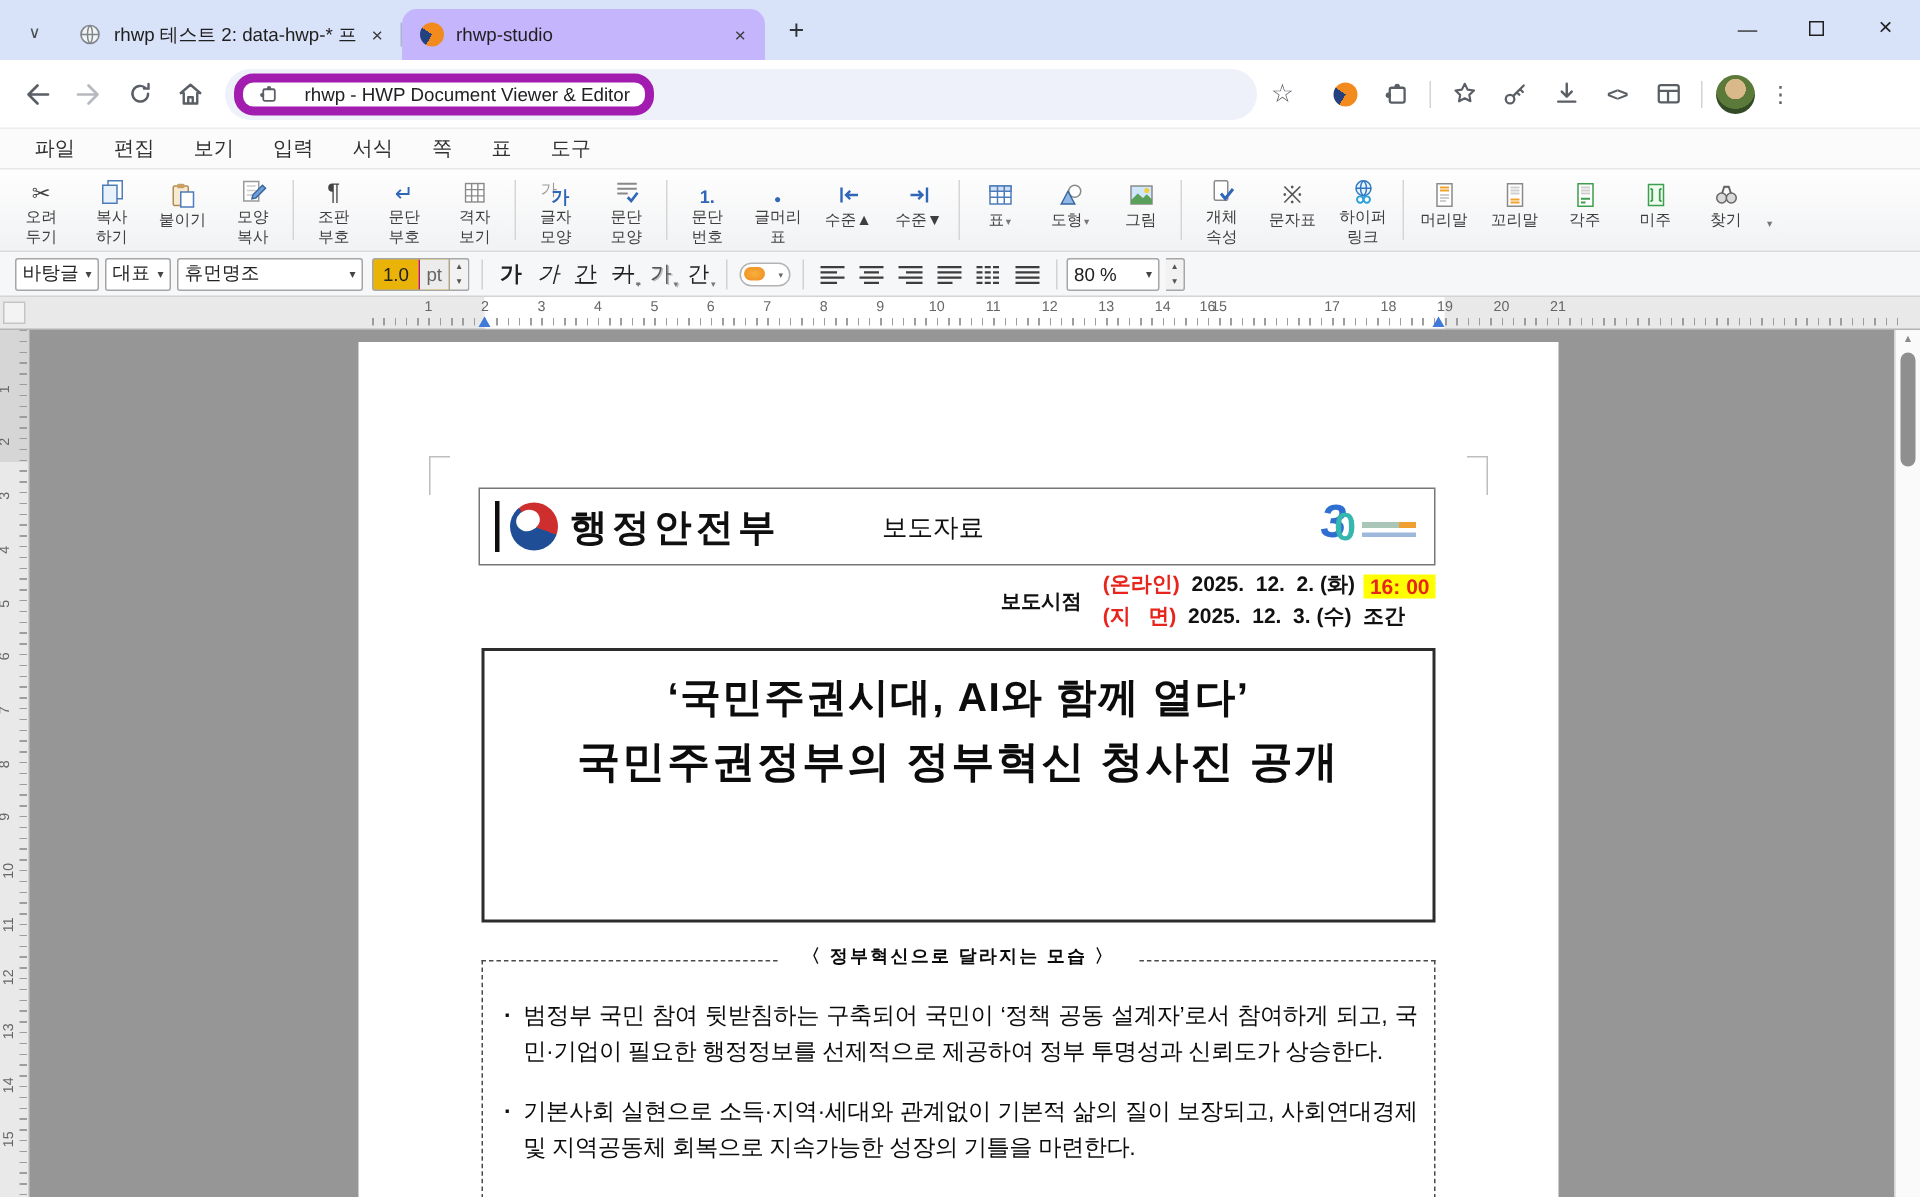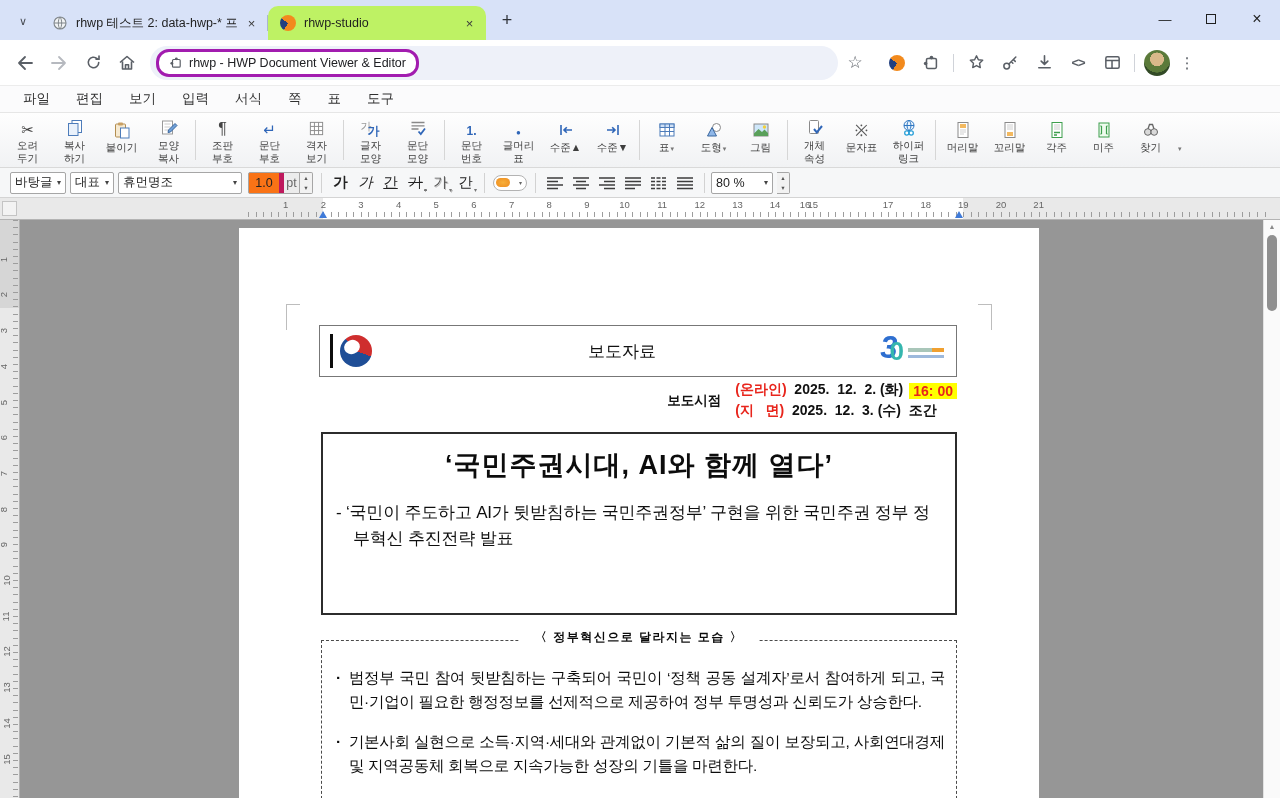--- a/index.html
+++ b/index.html
@@ -4,35 +4,35 @@
 <style>
 *{margin:0;padding:0;box-sizing:border-box}
 html,body{width:1280px;height:800px;overflow:hidden;font-family:"Liberation Sans",sans-serif;background:#fff}
 
 
 .titlebar{height:40px;background:#d8e2f8;display:flex;align-items:flex-end;position:relative}
 .tab-search{width:26px;height:26px;margin:0 4px 6px 10px;border-radius:50%;display:flex;align-items:center;justify-content:center;color:#474b52;font-size:11px;cursor:pointer}
 .tab{height:34px;display:flex;align-items:center;padding:0 8px 0 12px;font-size:12.5px;color:#1f1f1f;position:relative}
 .tab.inactive{width:228px}
 .tab.inactive:after{content:"";position:absolute;right:0;top:9px;bottom:9px;width:1px;background:#aab6cf}
-.tab.active{width:218px;background:#bef264;border-radius:10px 10px 0 0}
+.tab.active{width:242px;background:#c4b5fd;border-radius:10px 10px 0 0}
 .favicon{width:16px;height:16px;margin-right:8px;flex:none}
 .tab-title{flex:1;white-space:nowrap;overflow:hidden;min-width:0}
 .tab-x{width:17px;height:17px;border-radius:50%;display:flex;align-items:center;justify-content:center;font-size:13px;color:#3c3c3c;flex:none}
 .newtab{width:26px;height:26px;margin:0 0 7px 8px;font-size:18px;color:#30333a;display:flex;align-items:center;justify-content:center}
 .wincontrols{position:absolute;right:0;top:0;height:38px;display:flex}
 .winbtn{width:46px;height:38px;display:flex;align-items:center;justify-content:center;font-size:13px;color:#1f1f1f}
 .maxbox{width:10px;height:10px;border:1.4px solid #1f1f1f;display:inline-block}
 .rhwp-ic{width:16px;height:16px;border-radius:50%;background:conic-gradient(from 210deg,#23407f 0 95deg,#f28a1d 95deg 360deg);display:inline-block}
 
 
 .navbar{height:45px;background:#fff;display:flex;align-items:center;padding:0 8px}
 .nav-ic{width:34px;height:34px;border-radius:50%;display:flex;align-items:center;justify-content:center;color:#5a5f66;flex:none}
 .omnibox{width:688px;height:34px;background:#eef1f9;border-radius:17px;display:flex;align-items:center;padding:0 12px 0 6px;margin-left:6px;overflow:hidden;flex:none}
-.chip{height:28px;background:#fff;border:3px solid #a21caf;border-radius:13px;display:flex;align-items:center;padding:0 10px;font-size:12.5px;color:#202124;gap:6px;flex:none}
+.chip{height:28px;background:#fff;border:6px solid #a21caf;border-radius:13px;display:flex;align-items:center;padding:0 10px;font-size:12.5px;color:#202124;gap:17px;flex:none}
 .url{font-size:13px;color:#3c4043;margin-left:10px;white-space:nowrap;overflow:hidden}
 .star-ic{font-size:17px}
 .sepv{width:1px;height:18px;background:#d0d3d9;margin:0 5px}
 .avatar{width:26px;height:26px;border-radius:50%;background:radial-gradient(circle at 50% 36%,#d9b98a 0 32%,#5b7a3a 33% 62%,#324a26 63%);margin:0 4px;flex:none}
 .codeic{font-size:13px;font-weight:bold;color:#5a5f66;letter-spacing:-1px}
 .kebab{font-size:15px;color:#5a5f66}
 
 
 .menubar{height:27px;background:#fbfbfc;border-top:1px solid #ececec;display:flex;align-items:center;padding-left:10px}
 .mitem{padding:0 13px;font-size:13.5px;color:#303030;height:100%;display:flex;align-items:center}
@@ -52,23 +52,23 @@
 .cs b{color:#2f66b8;font-size:12px;position:absolute;left:7px;top:4px}
 .tcaret{font-size:7px;color:#777;margin-left:1px}
 .tb-overflow{font-size:7px;color:#777;margin:18px 0 0 4px}
 
 
 .formatbar{height:30px;background:#f6f7f8;border-bottom:1px solid #d4d4d4;display:flex;align-items:center;padding-left:10px;font-size:12.5px;color:#222}
 .fsel{background:#fff;border:1px solid #a6a6a6;height:22px;display:flex;align-items:center;justify-content:space-between;padding:0 4px;border-radius:2px;margin-right:4px}
 .fsel .car{font-size:8px;color:#444}
 .w56{width:56px}.w44{width:44px}.w124{width:124px}.w62{width:62px}
 .fsizewrap{display:flex;align-items:center;margin:0 2px}
-.fsize{background:#f97316;border:1px solid #a6a6a6;height:22px;display:flex;align-items:center;border-radius:2px 0 0 2px}
+.fsize{background:#eab308;border:1px solid #a6a6a6;height:22px;display:flex;align-items:center;border-radius:2px 0 0 2px}
 .fsize .val{width:30px;text-align:center}
-.fsize .unit{width:20px;text-align:center;background:#ececec;color:#666;height:100%;display:flex;align-items:center;justify-content:center;border-left:5px solid #be185d}
+.fsize .unit{width:20px;text-align:center;background:#ececec;color:#666;height:100%;display:flex;align-items:center;justify-content:center;border-left:1px solid #be185d}
 .fspin{display:flex;flex-direction:column;width:13px;height:22px;border:1px solid #a6a6a6;border-left:0;background:#f2f2f2;border-radius:0 2px 2px 0}
 .fspin span{flex:1;display:flex;align-items:center;justify-content:center;font-size:5.5px;color:#555}
 .fsep{width:1px;height:20px;background:#d2d2d2;margin:0 6px}
 .fchar{width:25px;height:24px;display:flex;align-items:center;justify-content:center;font-size:14.5px;color:#222;position:relative}
 .fchar.b{font-weight:bold}.fchar.i{font-style:italic}.fchar.u span{text-decoration:underline}
 .fchar.s span{text-decoration:line-through}.fchar.sh{color:#555;text-shadow:1px 1px 0 #bbb}
 .fchar .mini{position:absolute;right:1px;bottom:2px;font-size:6px;color:#777}
 .swatch{width:34px;height:16px;border:1px solid #b3b3b3;background:#fff;border-radius:8px;display:flex;align-items:center;padding-left:2px;margin:0 2px}
 .swatch .blob{width:14px;height:9px;border-radius:5px;background:radial-gradient(#f7b03c,#ef8c1f)}
 .swatch .car{font-size:6px;color:#666;margin-left:9px}
@@ -626,20 +626,21 @@
   </div>
 
   <div class="docarea">
     <div class="page">
       <span class="cmark l"></span>
       <span class="cmark r"></span>
 
       <div class="header-table">
         <span class="hbar"></span>
         <span class="govlogo"></span>
+        <span class="orgname">행정안전부</span>
         <span class="doctype">보도자료</span>
         <span class="logo30">
           <span class="l3">3</span>
           <span class="l0">0</span>
           <span class="ltxt">
               <i class="a"></i>
               <i class="b"></i>
             </span>
         </span>
       </div>
@@ -647,21 +648,21 @@
       <div class="release">
         <span class="rlabel">보도시점</span>
         <span class="rlines">
           <span class="rline"><span class="rtag">(온라인)</span><span>  2025.  12.  2. (화)</span><span class="rtime">16: 00</span></span>
           <span class="rline"><span class="rtag">(지   면)</span><span>  2025.  12.  3. (수)  조간</span></span>
         </span>
       </div>
 
       <div class="titlebox">
         <div class="t1">‘국민주권시대, AI와 함께 열다’</div>
-        <div class="subtitle">- ‘국민이 주도하고 AI가 뒷받침하는 국민주권정부’ 구현을 위한 국민주권 정부 정부혁신 추진전략 발표</div>
+        <div class="t2">국민주권정부의 정부혁신 청사진 공개</div>
       </div>
 
       <div class="dashbox">
         <div class="dhead">〈 정부혁신으로 달라지는 모습 〉</div>
         <div class="bullets">
           <div class="bullet">
               <span class="bm">·</span>
               <span class="bt">범정부 국민 참여 뒷받침하는 구축되어 국민이 ‘정책 공동 설계자’로서 참여하게 되고, 국민·기업이 필요한 행정정보를 선제적으로 제공하여 정부 투명성과 신뢰도가 상승한다.</span>
             </div>
           <div class="bullet">

